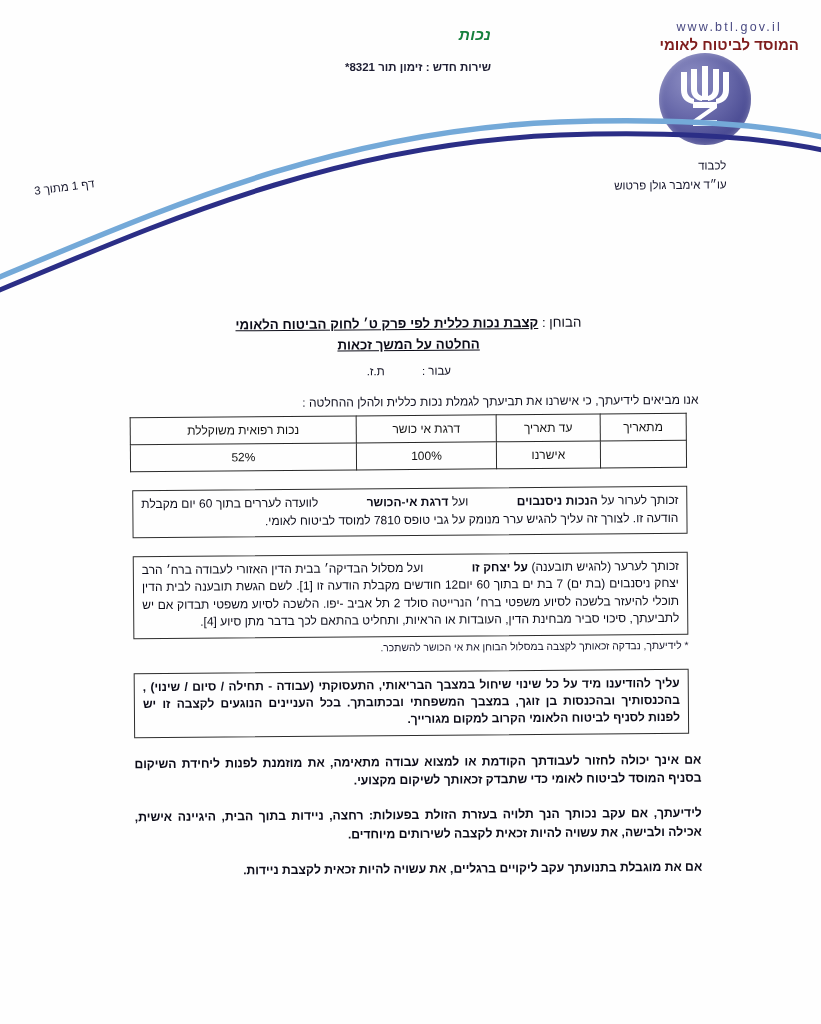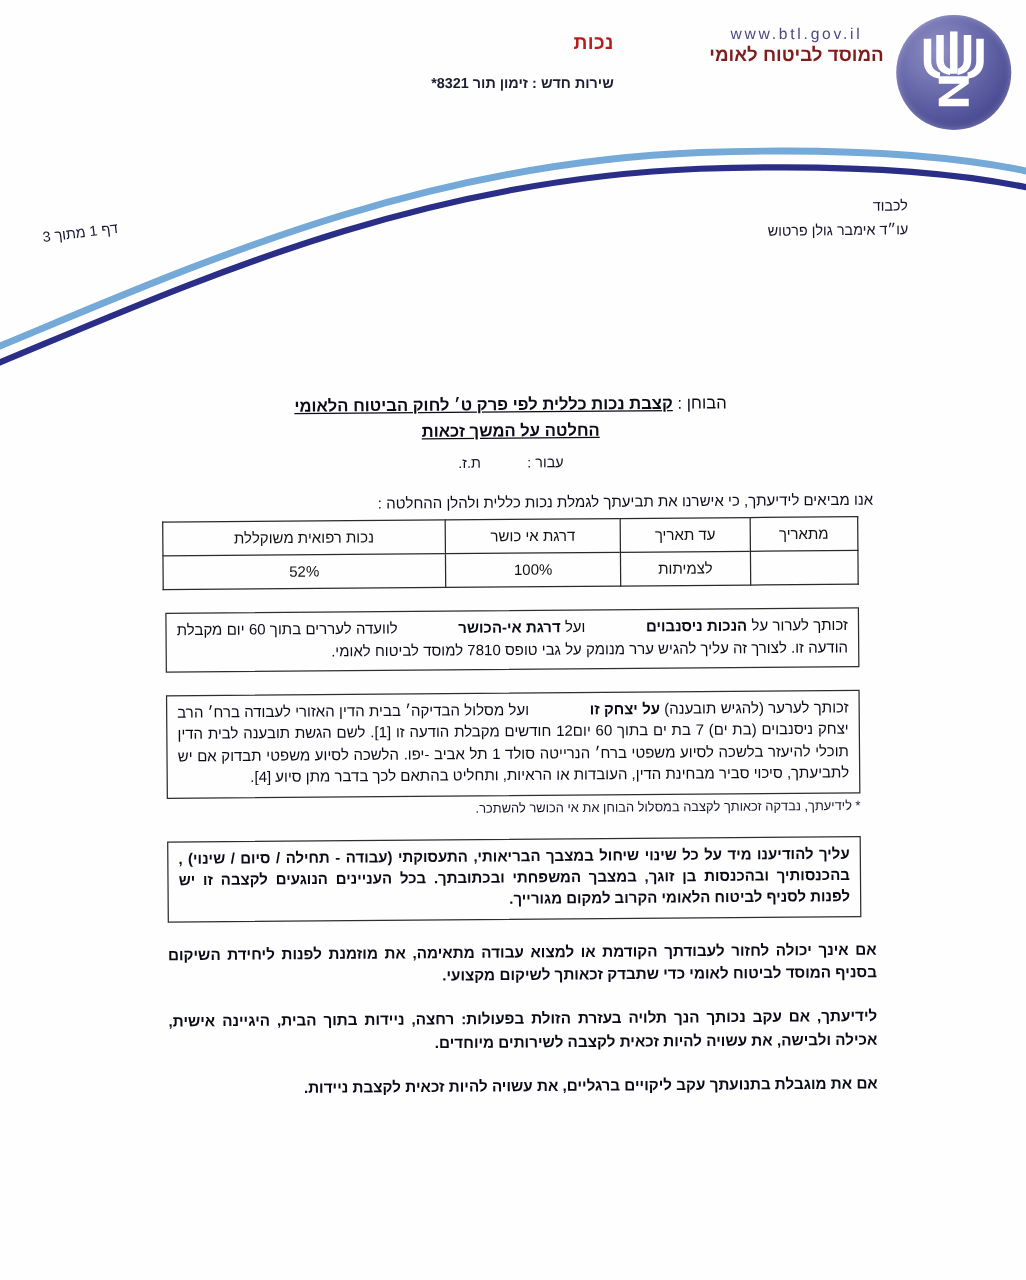--- a/index.html
+++ b/index.html
@@ -29,20 +29,21 @@
     left: 0;
     width: 821px;
     height: 120px;
   }
 
   .logo-wrap {
     position: absolute;
     right: 12px;
     top: 12px;
     display: flex;
+    flex-direction: column;
     align-items: flex-start;
   }
 
   .logo-text {
     text-align: center;
     margin-right: 10px;
     padding-top: 8px;
   }
   .logo-url {
     font-size: 12.5px;
@@ -74,22 +75,23 @@
   .hdr-right-txt {
     position: absolute;
     right: 330px;
     top: 26px;
     direction: rtl;
     text-align: right;
   }
   .hdr-title {
     font-size: 15.5px;
     font-weight: bold;
-    color: #b91c1c;
+    color: #15803d;
     letter-spacing: .3px;
+    font-style: italic;
   }
   .hdr-sub {
     font-size: 11.5px;
     color: #1d1d32;
     margin-top: 17px;
     white-space: nowrap;
     font-weight: 600;
     text-align: right;
   }
 
@@ -272,35 +274,35 @@
     <table class="decision">
       <tbody>
         <tr class="head">
           <td>מתאריך</td>
           <td>עד תאריך</td>
           <td>דרגת אי כושר</td>
           <td>נכות רפואית משוקללת</td>
         </tr>
         <tr>
           <td></td>
-          <td>לצמיתות</td>
+          <td>אישרנו</td>
           <td>100%</td>
           <td>52%</td>
         </tr>
       </tbody>
     </table>
 
     <div class="box">
       <span>זכותך לערור על </span><b>הנכות ניסנבוים</b><span> ועל </span><b>דרגת אי-הכושר</b><span> לוועדה לעררים בתוך 60 יום מקבלת הודעה זו. לצורך זה עליך להגיש ערר מנומק על גבי טופס 7810 למוסד לביטוח לאומי.</span>
     </div>
 
     <div class="box">
       <span>זכותך לערער (להגיש תובענה) </span><b>על יצחק זו</b><span> ועל מסלול הבדיקה׳ בבית הדין האזורי לעבודה ברח׳ הרב</span>
       <span>יצחק ניסנבוים (בת ים) 7 בת ים בתוך 60 יום12 חודשים מקבלת הודעה זו [1]. לשם הגשת תובענה לבית הדין</span>
-      <span>תוכלי להיעזר בלשכה לסיוע משפטי ברח׳ הנרייטה סולד 1 תל אביב -יפו. הלשכה לסיוע משפטי תבדוק אם</span>
+      <span>תוכלי להיעזר בלשכה לסיוע משפטי ברח׳ הנרייטה סולד 2 תל אביב -יפו. הלשכה לסיוע משפטי תבדוק אם</span>
       <span>יש לתביעתך, סיכוי סביר מבחינת הדין, העובדות או הראיות, ותחליט בהתאם לכך בדבר מתן סיוע [4].</span>
     </div>
 
     <div class="note">* לידיעתך, נבדקה זכאותך לקצבה במסלול הבוחן את אי הכושר להשתכר.</div>
 
     <div class="box bold">
       <span>עליך להודיענו מיד על כל שינוי שיחול במצבך הבריאותי, התעסוקתי (עבודה - תחילה / סיום / שינוי) ,</span>
       <span>בהכנסותיך ובהכנסות בן זוגך, במצבך המשפחתי ובכתובתך. בכל העניינים הנוגעים לקצבה זו יש לפנות</span>
       <span>לסניף לביטוח הלאומי הקרוב למקום מגורייך.</span>
     </div>

